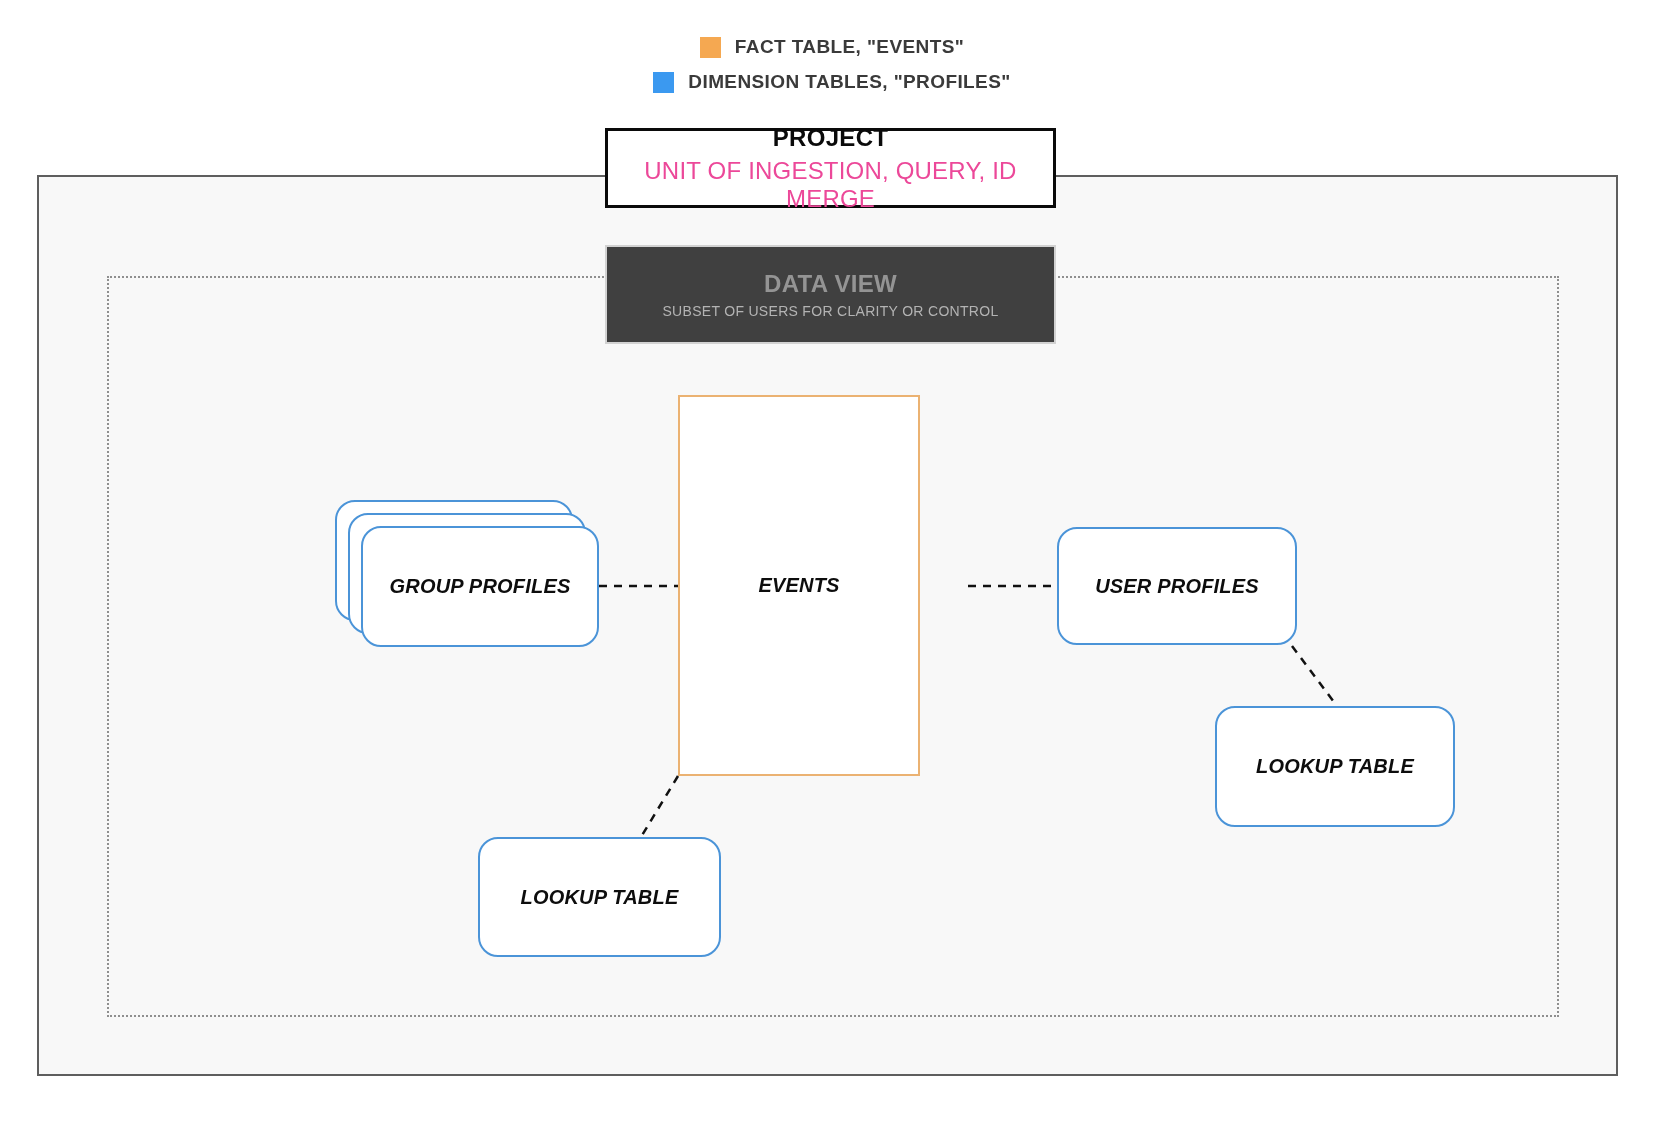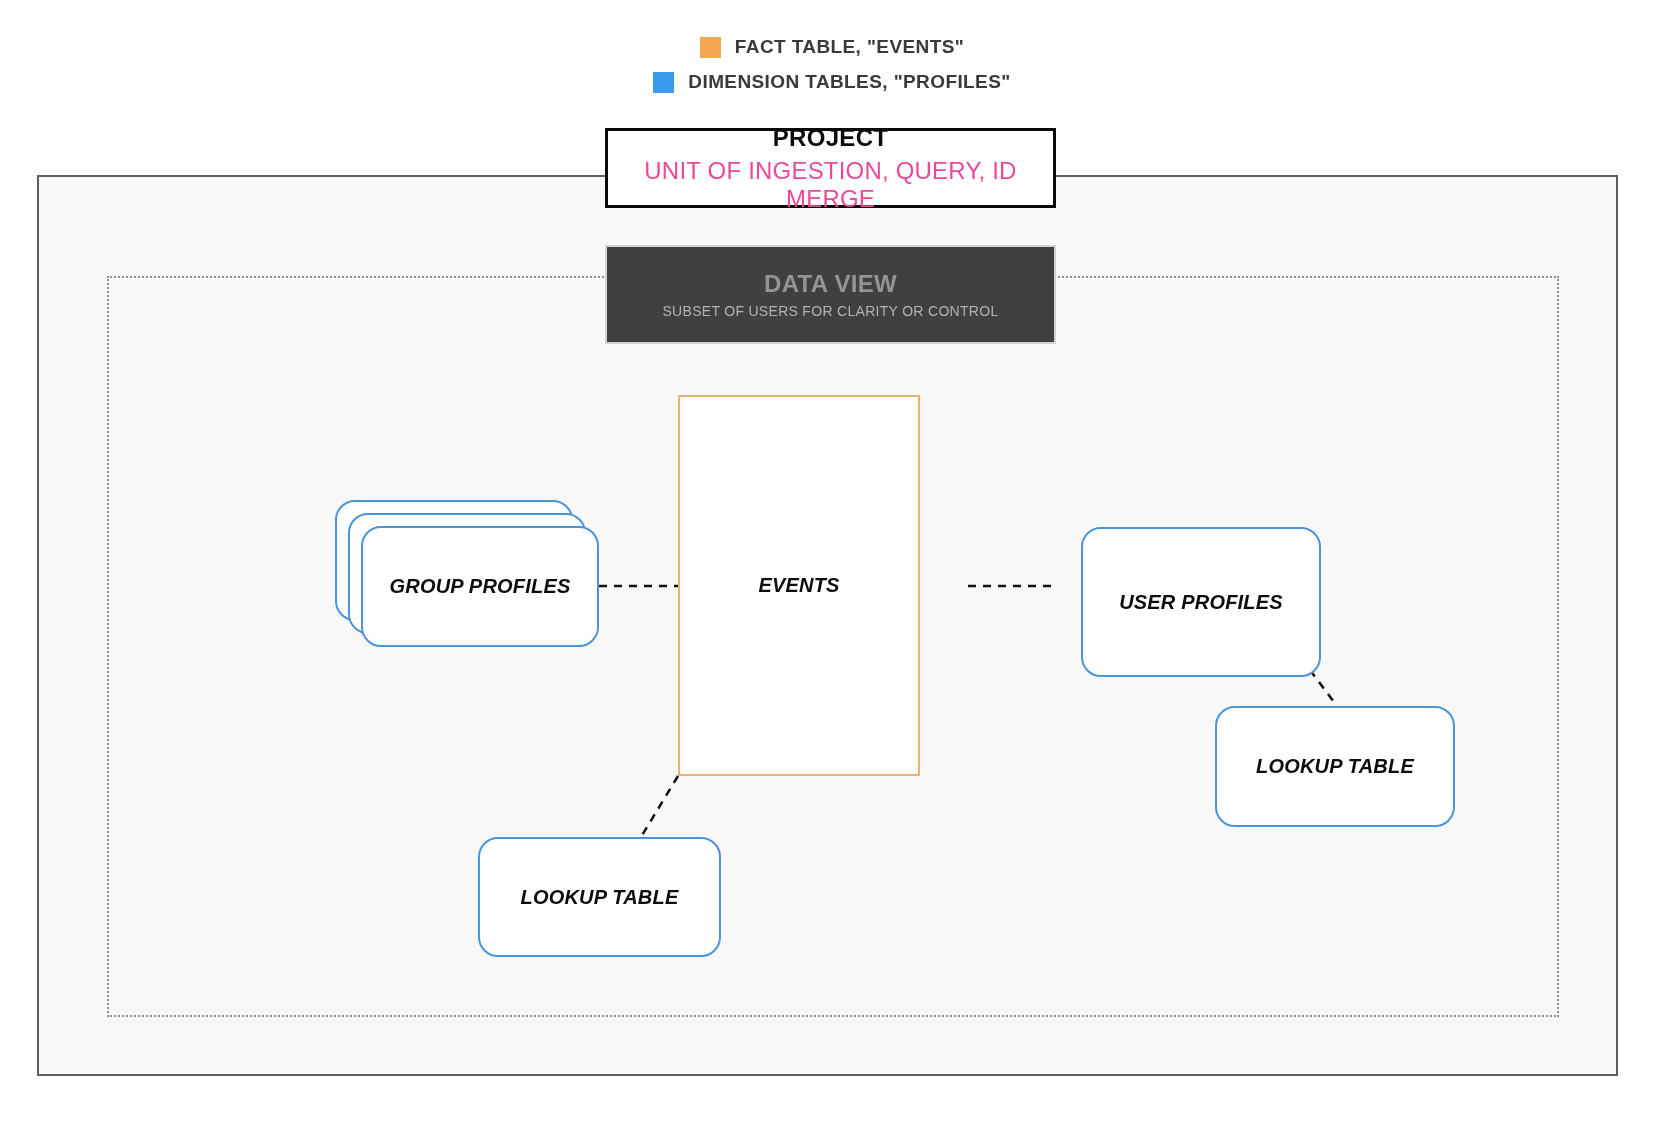--- a/index.html
+++ b/index.html
@@ -27,21 +27,21 @@
   .project-subtitle { font-size: 24px; color: #ec4899; letter-spacing: 0.2px; }
   .dataview-box { top: 245px; height: 99px; border: 2px solid #d2d2d2; background: #404040; }
   .dataview-title { font-size: 24px; font-weight: bold; color: #949494; letter-spacing: 0.3px; }
   .dataview-subtitle { font-size: 14px; color: #b3b3b3; letter-spacing: 0.3px; }
 
   
   .node { position: absolute; background: #ffffff; display: flex; align-items: center; justify-content: center; z-index: 3; font-style: italic; }
   .node-label { font-size: 20px; font-weight: bold; color: #0d0d0d; letter-spacing: 0.2px; white-space: nowrap; }
   .fact-node { left: 678px; top: 395px; width: 242px; height: 381px; border: 2px solid #ebb272; }
   .dim-node { border: 2px solid #4b94d8; border-radius: 20px; }
-  .user-profiles { left: 1057px; top: 527px; width: 240px; height: 150px; margin-left: 24px; }
+  .user-profiles { left: 1057px; top: 527px; width: 240px; height: 118px; }
   .lookup-right  { left: 1215px; top: 706px; width: 240px; height: 121px; }
   .lookup-bottom { left: 478px;  top: 837px; width: 243px; height: 120px; }
   .group-front { left: 361px; top: 526px; width: 238px; height: 121px; z-index: 3; }
   .group-mid   { left: 348px; top: 513px; width: 238px; height: 121px; z-index: 2; }
   .group-back  { left: 335px; top: 500px; width: 238px; height: 121px; z-index: 2; }
 
   
   .connectors { position: absolute; left: 0; top: 0; width: 1664px; height: 1128px;
                 z-index: 2; pointer-events: none; }
 </style>

